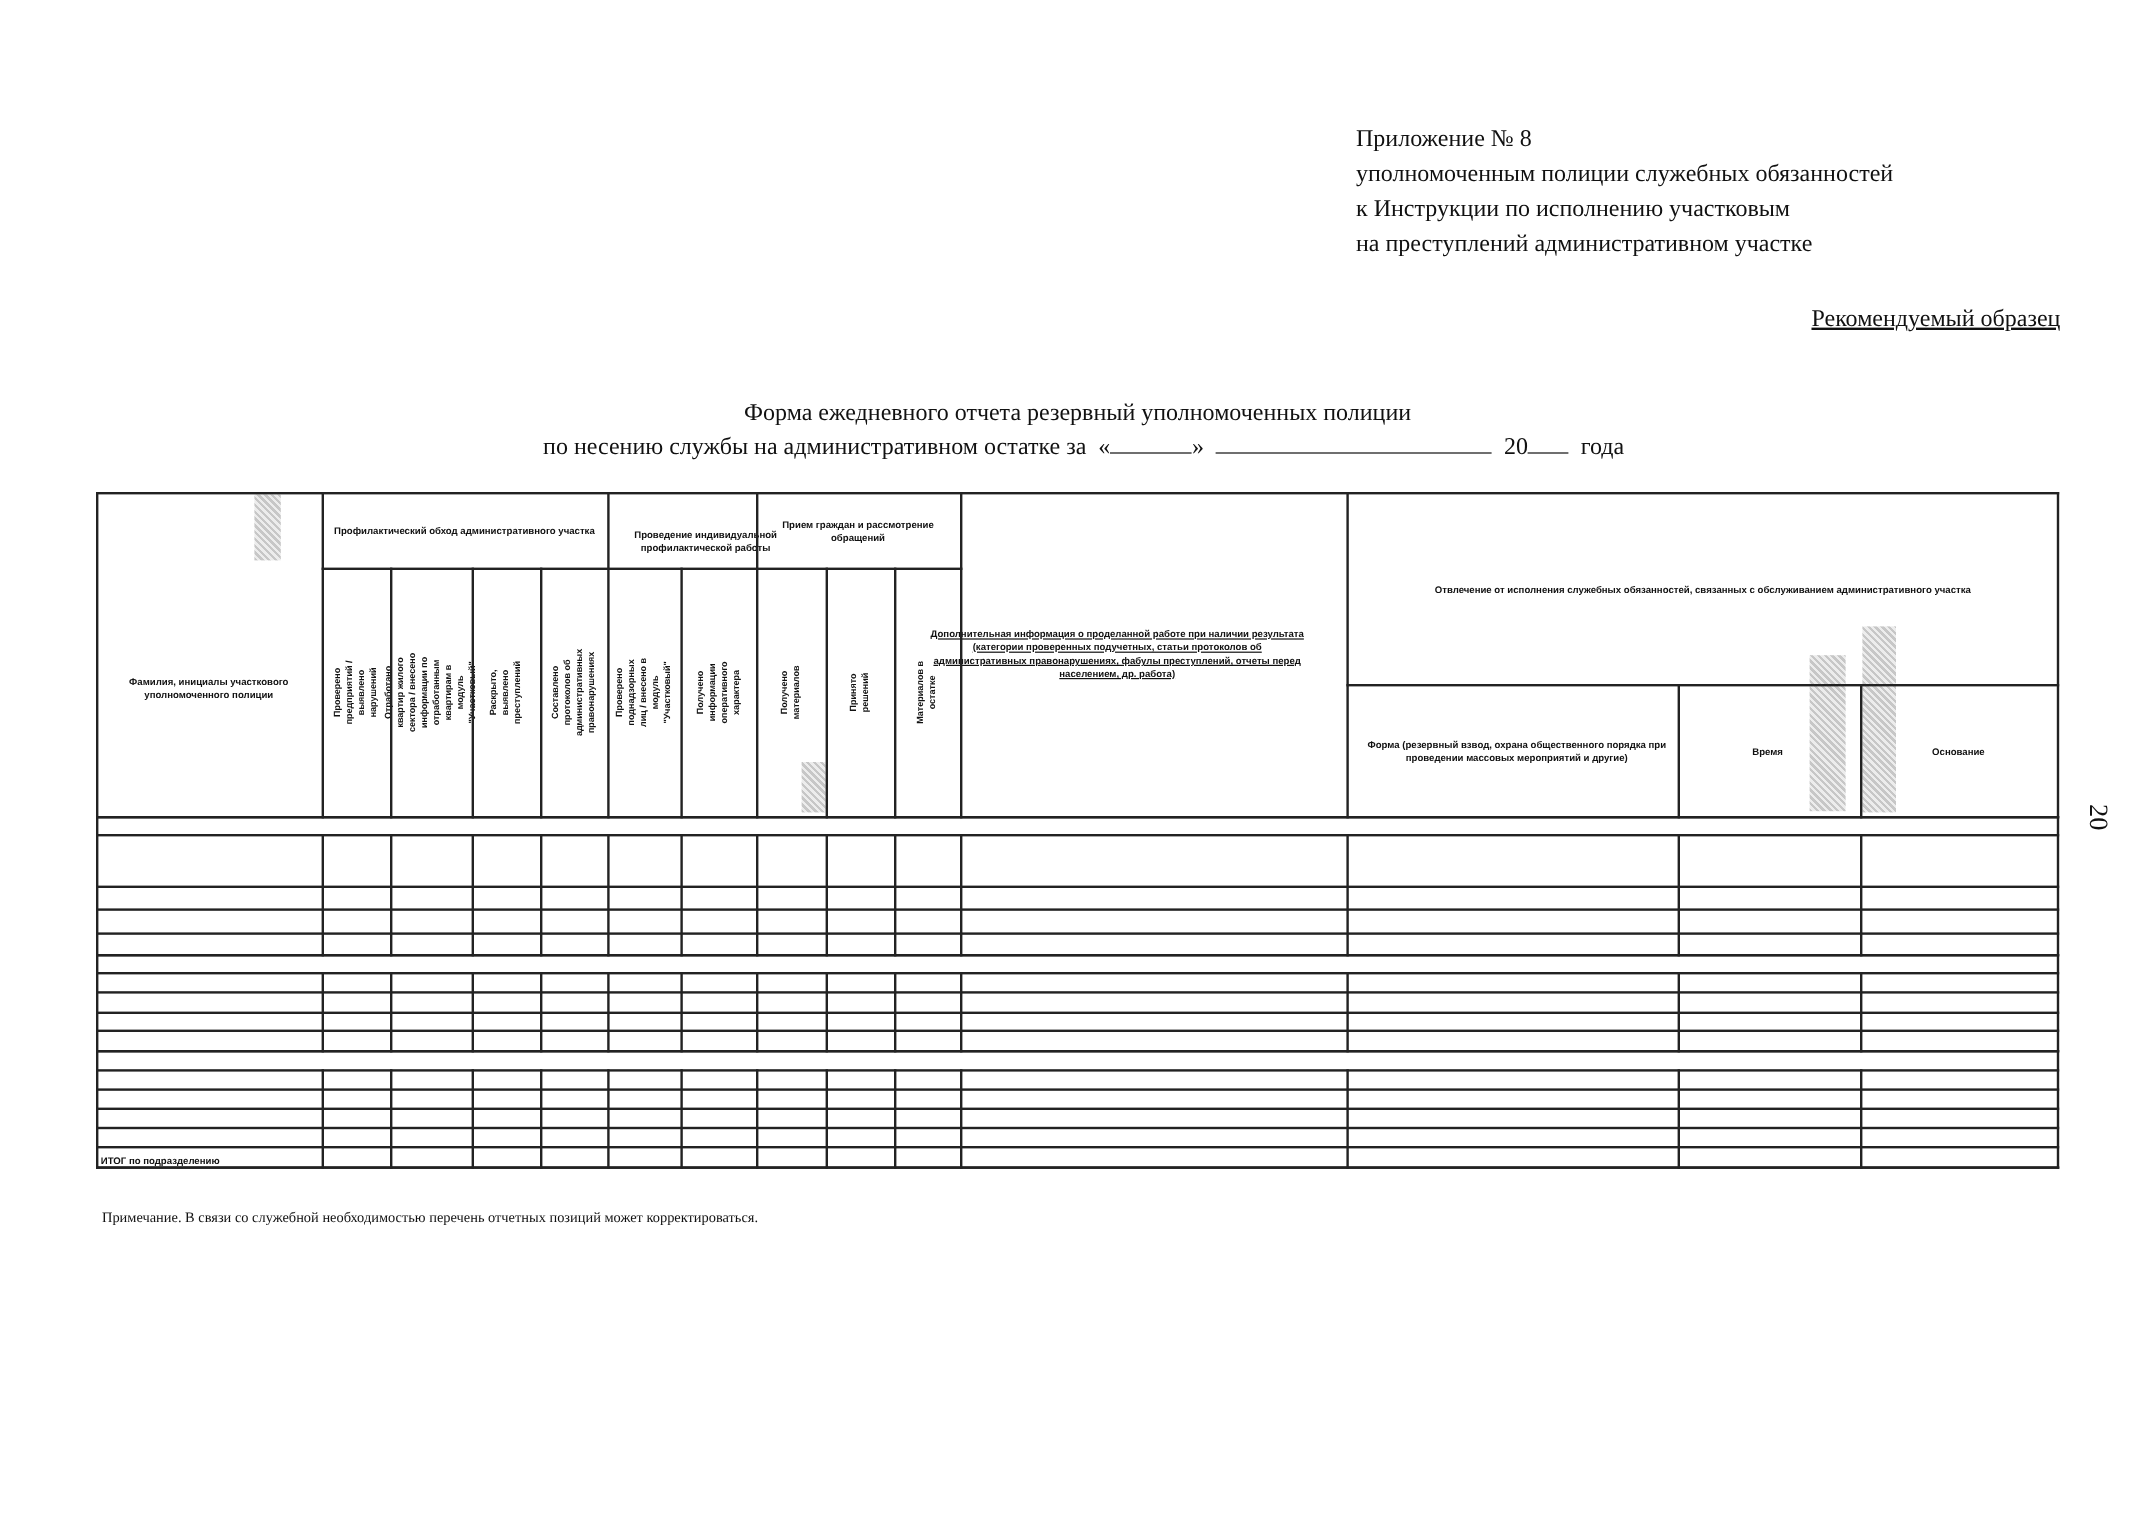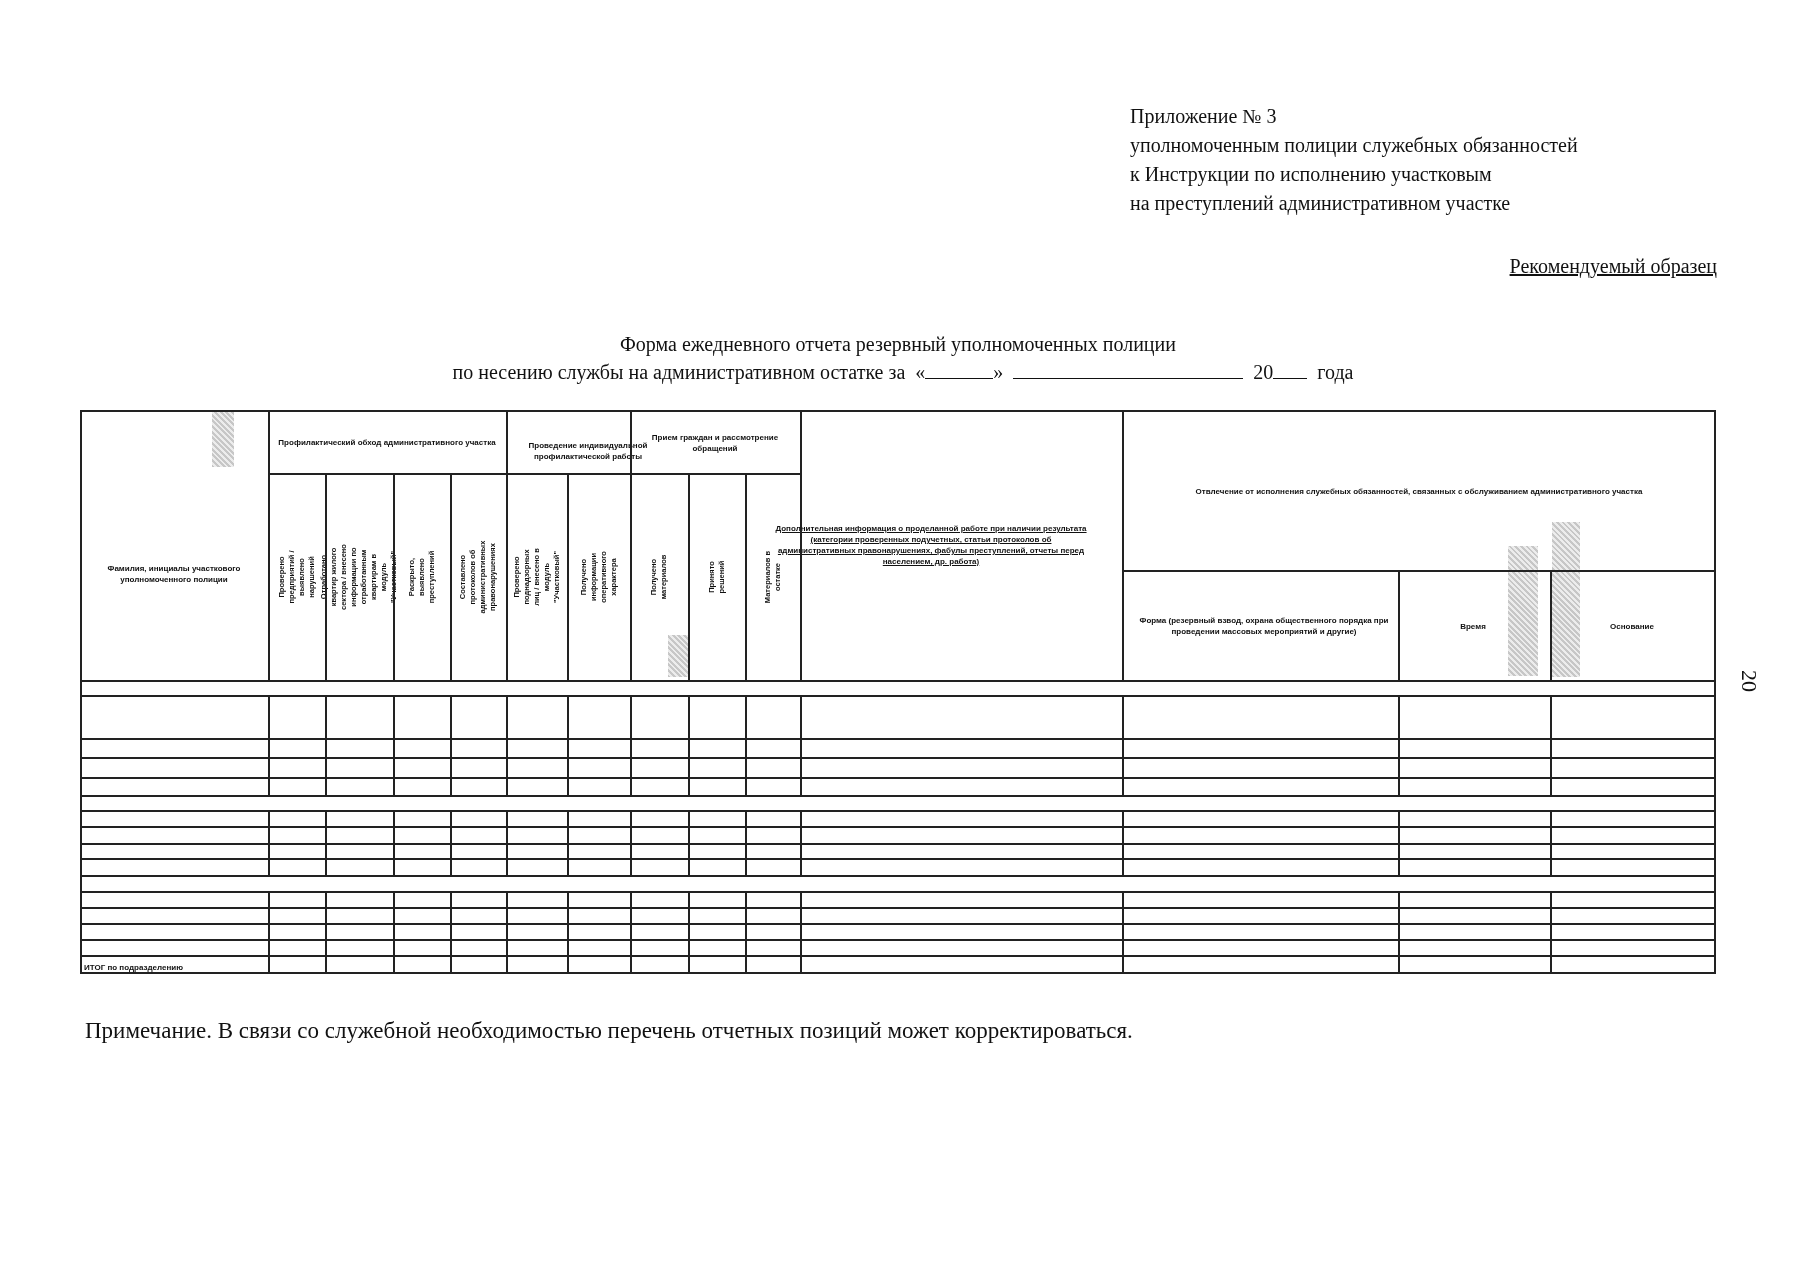--- a/index.html
+++ b/index.html
@@ -7,42 +7,42 @@
          font-family: "Liberation Serif", "DejaVu Serif", serif; color: #111; }
   .appendix { position: absolute; left: 1130px; top: 102px; font-size: 20px; line-height: 29px; }
   .appendix div { white-space: nowrap; }
   .recommended { position: absolute; right: 79px; top: 255px; font-size: 20px; text-decoration: underline; }
   .form-title { position: absolute; left: 0; width: 1796px; top: 330px; text-align: center;
                 font-size: 20px; line-height: 28px; }
   .form-title .l2 { padding-left: 10px; }
   .blank { display: inline-block; border-bottom: 1px solid #111; height: 18px; vertical-align: baseline; }
   .page-num { position: absolute; left: 1738px; top: 668px; font-size: 22px;
               transform: rotate(90deg); transform-origin: center; }
-  .note { position: absolute; left: 85px; top: 995px; font-size: 23px; }
+  .note { position: absolute; left: 85px; top: 995px; font-size: 12px; }
 
   .grid { position: absolute; left: 80px; top: 410px; width: 1636px; height: 564px; }
   .line { position: absolute; background: #222; }
   .h { height: 2px; }
   .v { width: 2px; }
   .cell-text { position: absolute; display: flex; align-items: center; justify-content: center;
                text-align: center; font-family: "Liberation Sans", "DejaVu Sans", sans-serif;
                font-weight: bold; font-size: 8px; line-height: 11px; color: #111; }
   .vert { position: absolute; display: flex; align-items: center; justify-content: center; }
   .vert span { display: block; transform: rotate(-90deg); white-space: normal; text-align: center;
                font-family: "Liberation Sans", "DejaVu Sans", sans-serif; font-weight: bold;
                font-size: 7.5px; line-height: 10px; }
   .total-label { position: absolute; left: 4px; top: 553px; font-size: 8px; font-weight: bold;
                  font-family: "Liberation Sans", "DejaVu Sans", sans-serif; }
   .noise { position: absolute; background: repeating-linear-gradient(45deg, #999 0 2px, #ddd 2px 4px); opacity: .55; }
 </style>
 </head>
 <body>
 
 <div class="appendix">
-  <div>Приложение № 3</div>
+  <div>Приложение № 8</div>
   <div>уполномоченным полиции служебных обязанностей</div>
   <div>к Инструкции по исполнению участковым</div>
   <div>на преступлений административном участке</div>
 </div>
 <div class="recommended">Рекомендуемый образец</div>
 
 <div class="form-title">
   <div>Форма ежедневного отчета резервный уполномоченных полиции</div>
   <div class="l2">
     <span>по несению службы на административном остатке за</span>

